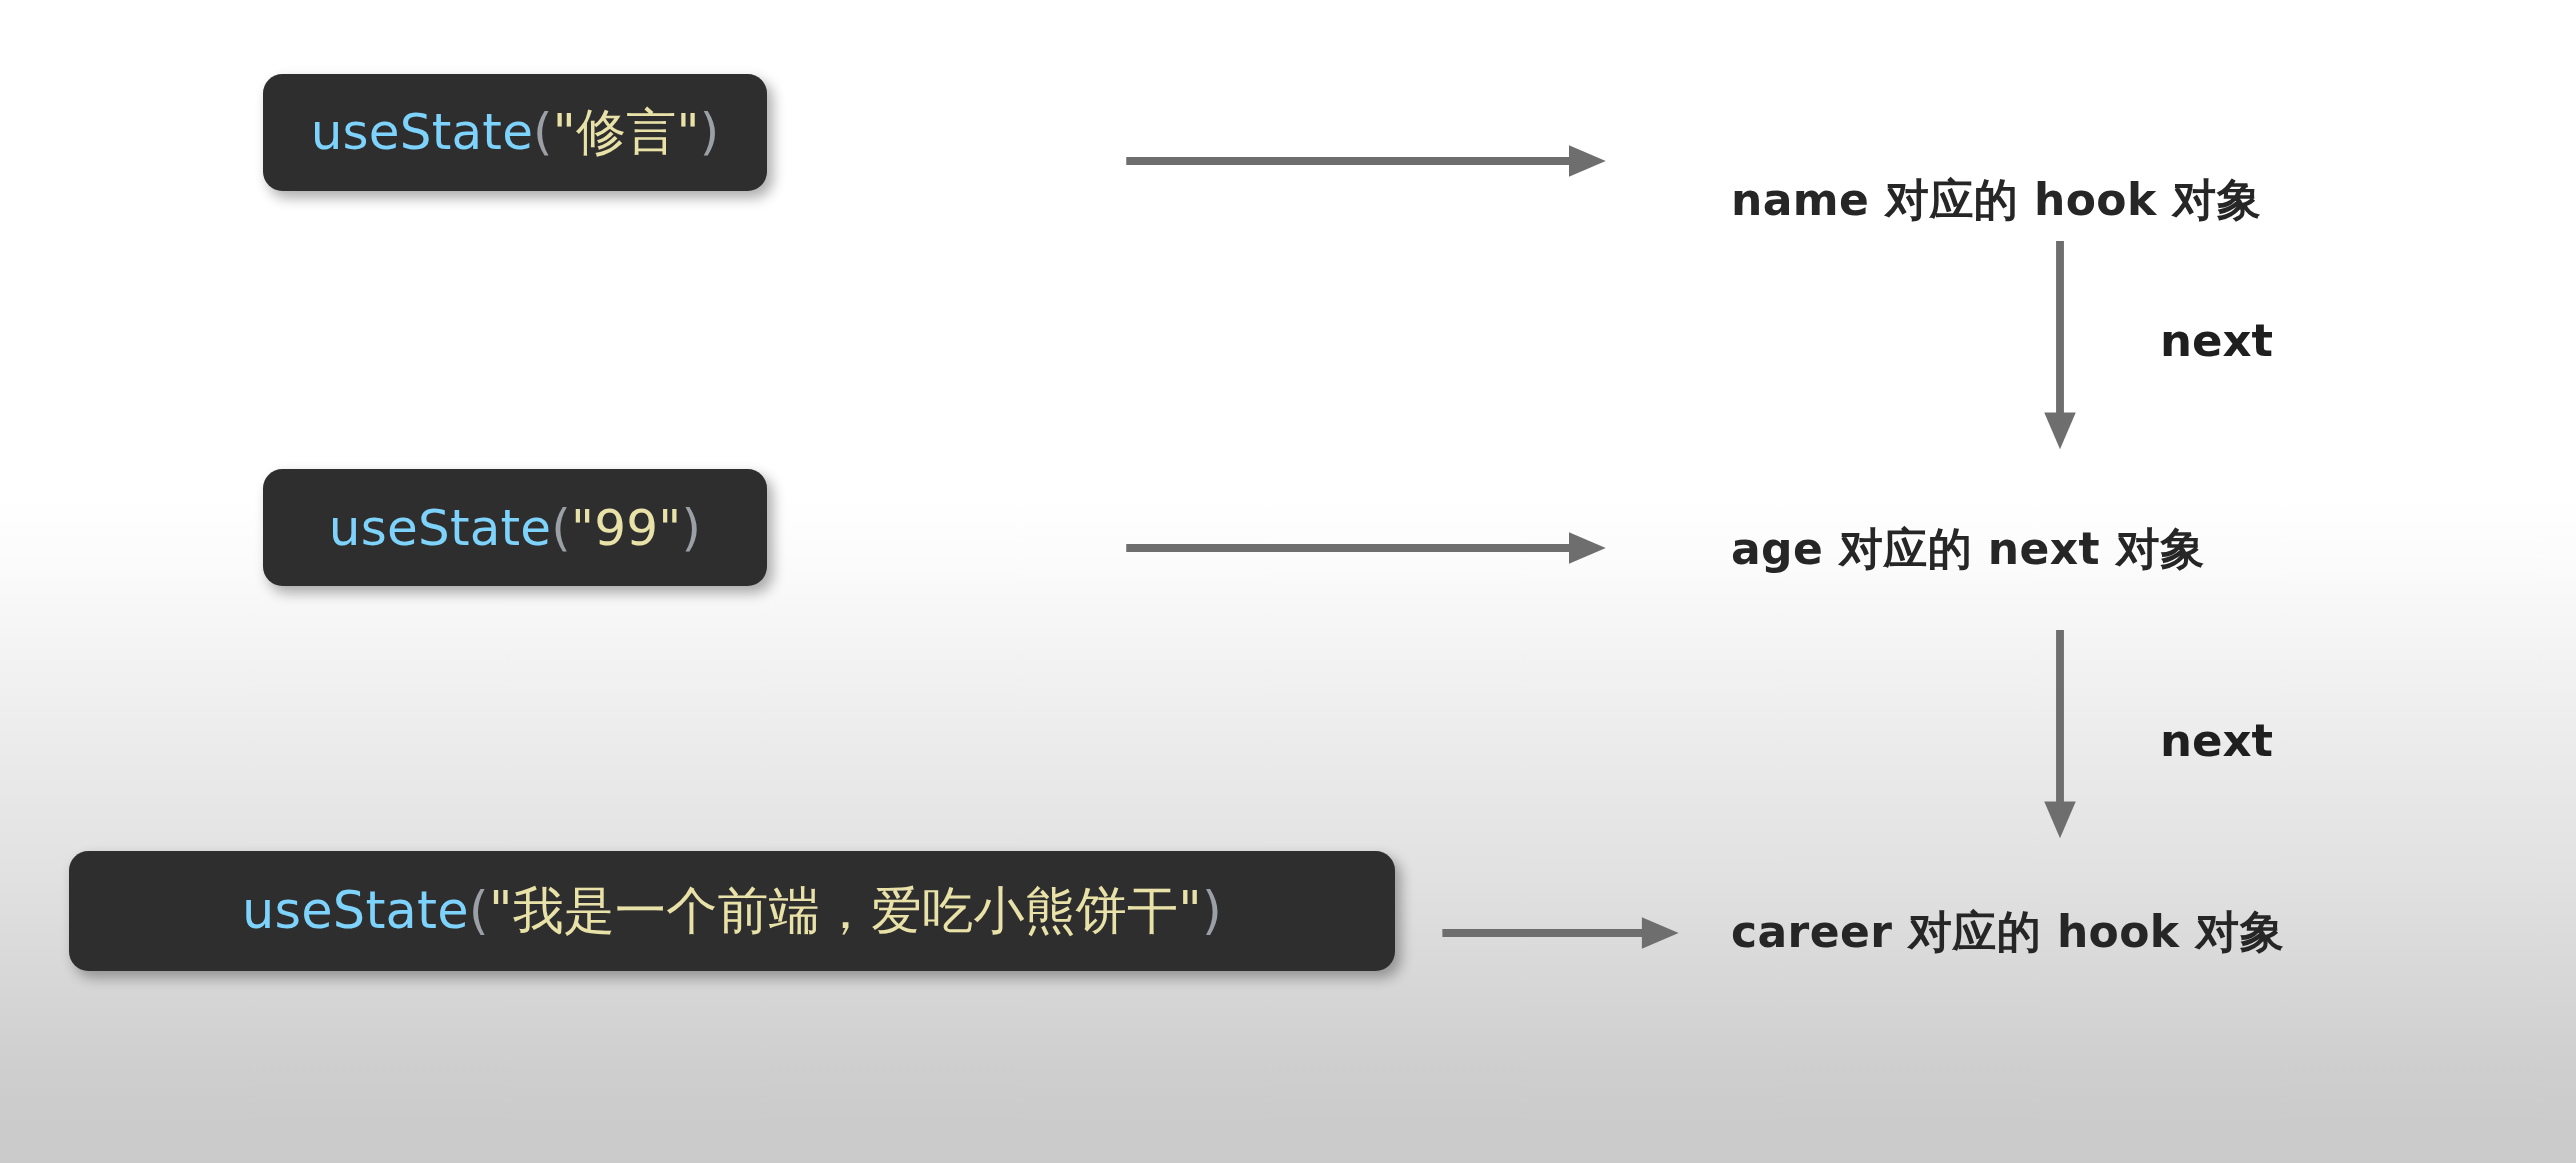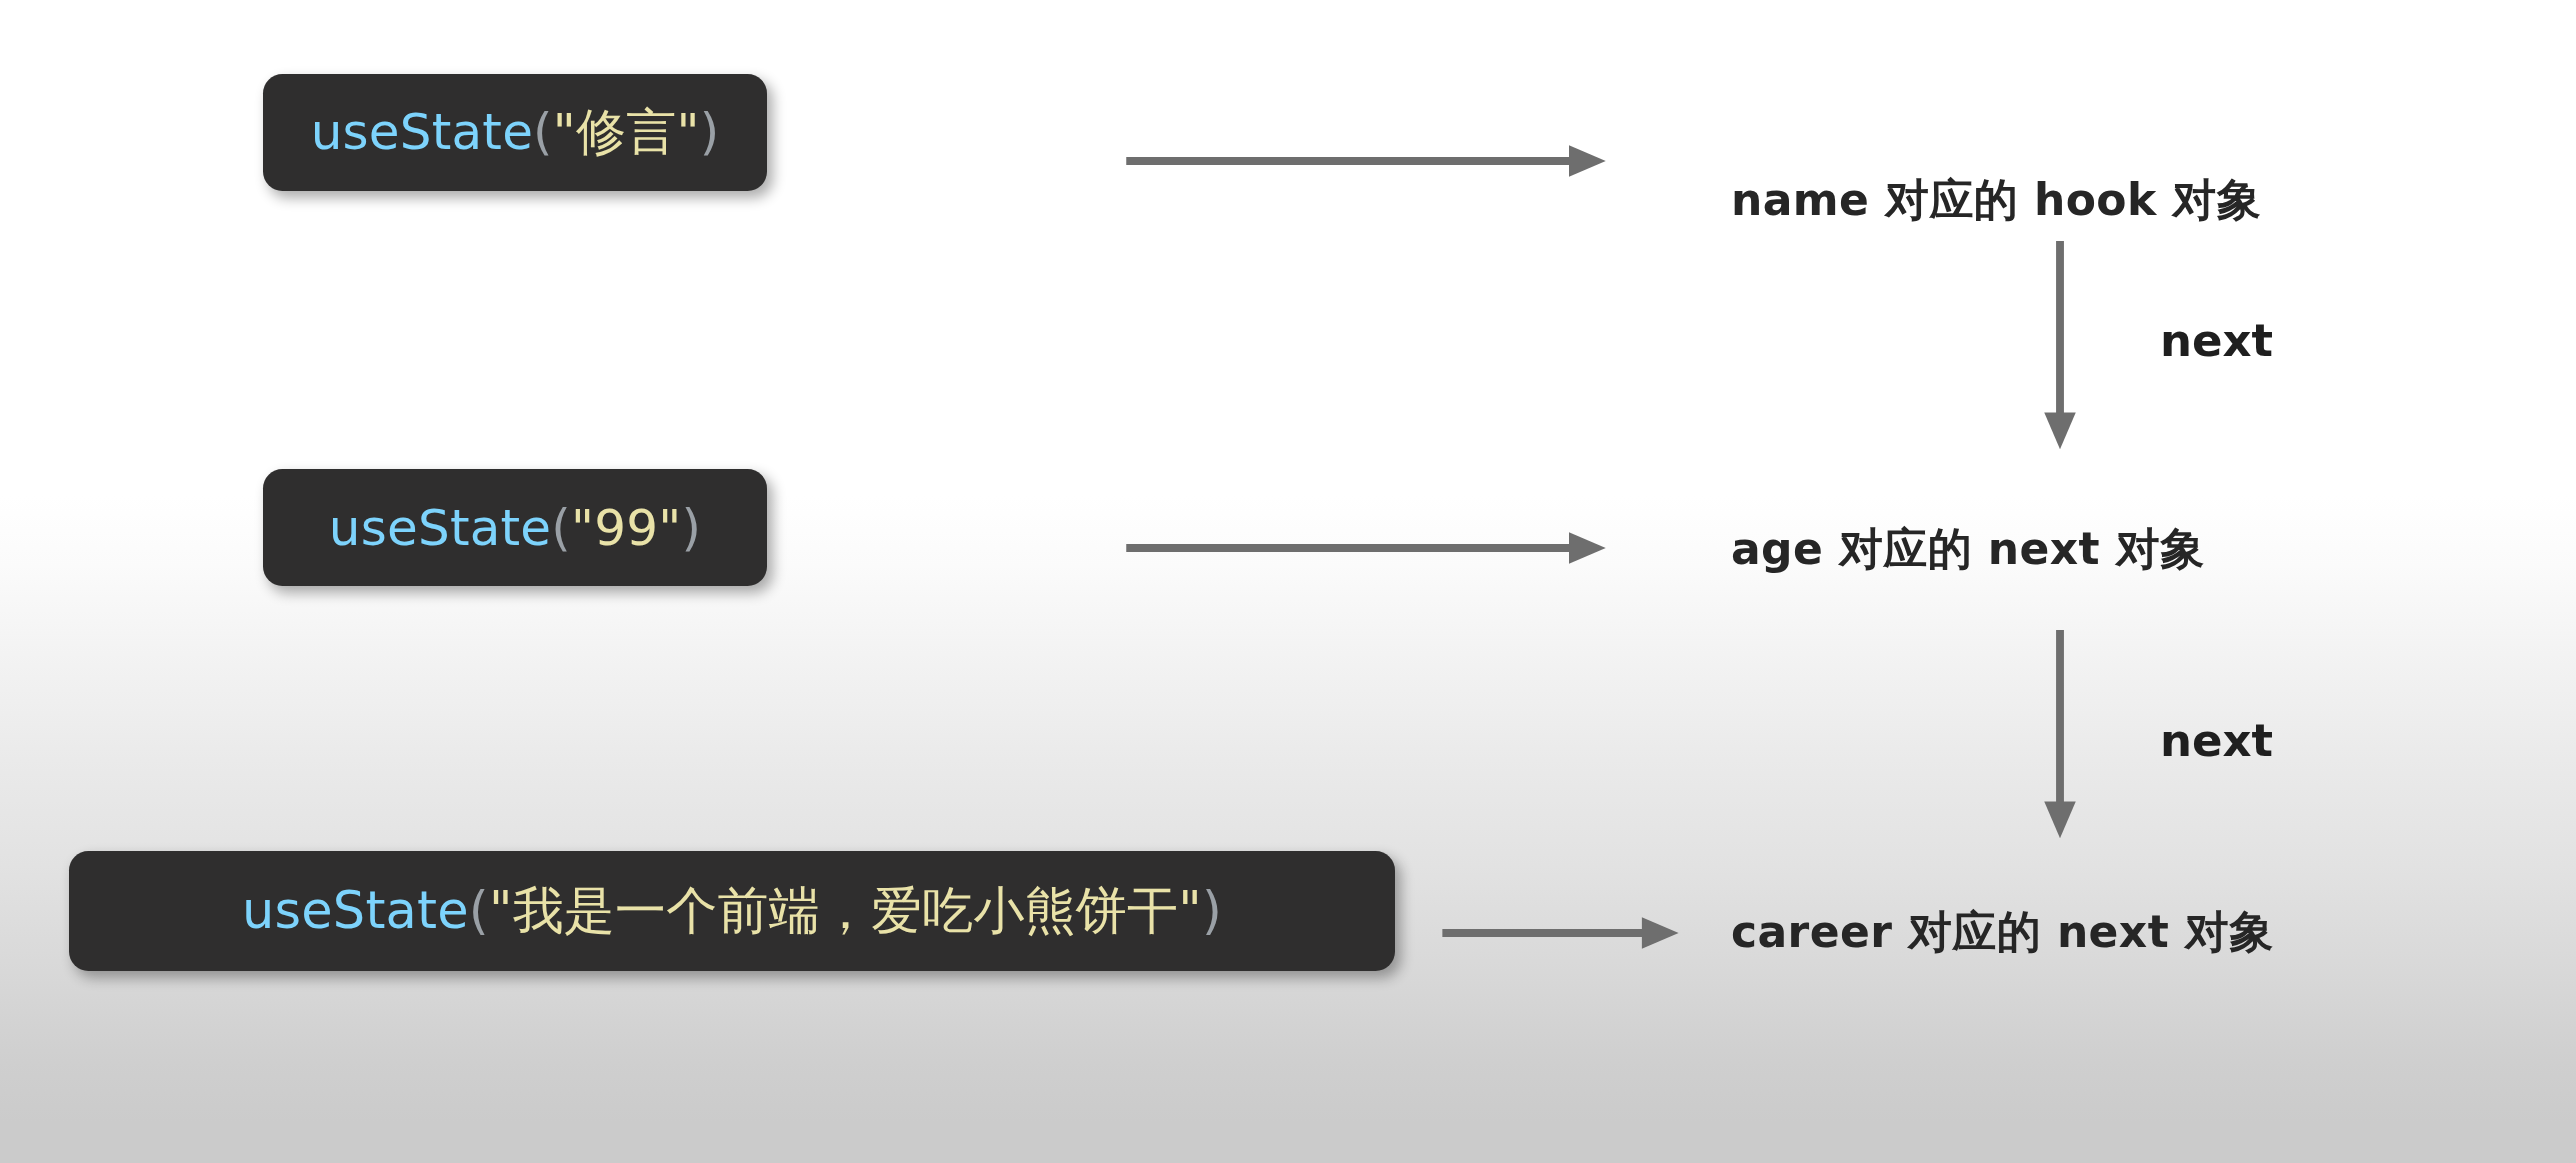--- a/index.html
+++ b/index.html
@@ -137,16 +137,16 @@
 
   <div class="code-box" id="box-3">
     <span class="code-line"><span class="tok-fn">useState</span><span class="tok-paren">(</span><span class="tok-str">"我是一个前端，爱吃小熊饼干"</span><span class="tok-paren">)</span></span>
   </div>
 
   <svg class="arrow-svg" id="arrow-h-3" viewBox="0 0 270 48">
     <line x1="0" y1="24" x2="232" y2="24" stroke="#6e6e6e" stroke-width="9"></line>
     <polygon points="228,6 270,24 228,42" fill="#6e6e6e"></polygon>
   </svg>
 
-  <div class="hook-label" id="hook-3">career 对应的 next 对象</div>
+  <div class="hook-label" id="hook-3">career 对应的 hook 对象</div>
 
 </div>
 
 
 </body></html>

